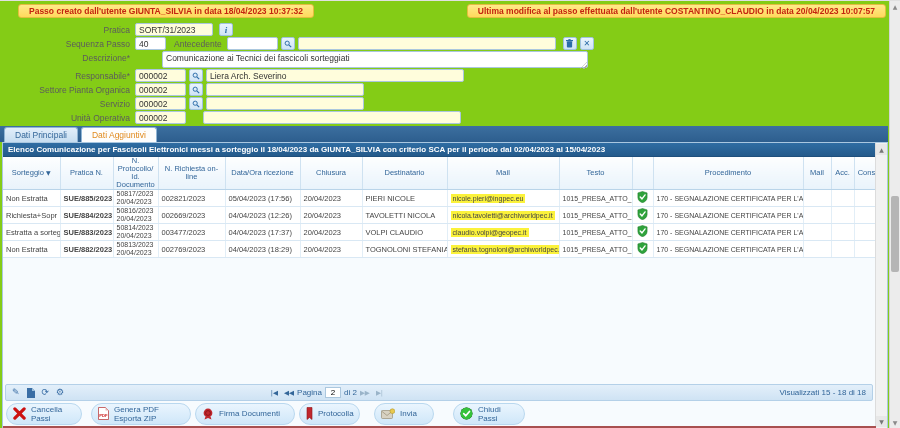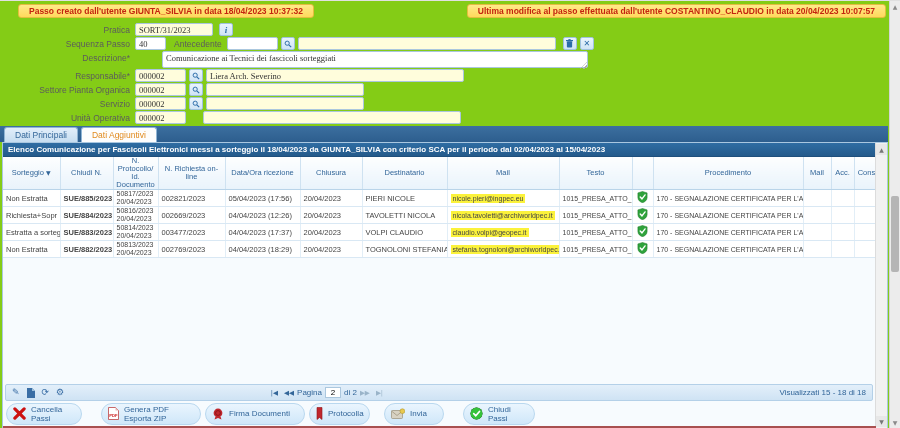--- a/index.html
+++ b/index.html
@@ -13,21 +13,21 @@
     color:#c42310; font-weight:bold; font-size:8.5px; white-space:nowrap; }
   .banner.left { left:18px; }
   .banner.right { right:14px; }
 
   
   .form { position:absolute; top:22px; left:0;margin-left:28px; }
   .frow { display:flex; align-items:center; height:13px; margin-bottom:1px; }
   .frow.tall { height:17px; align-items:flex-start; }
   .flabel { width:107px; text-align:right; padding-right:5px; color:#5c5c5c; font-size:8.5px; white-space:nowrap; flex:none; }
   .inp { height:13px; border:1px solid #abc7de; border-radius:2px; background:#fff; font-size:8.5px;
-    padding:0 3px; font-family:Liberation Serif, serif; color:#333; outline:none; }
+    padding:0 3px; font-family:Liberation Sans, sans-serif; color:#333; outline:none; }
   .inp.yellow { background:#fffddc; }
   .midlabel { color:#5c5c5c; margin:0 5px 0 8px; }
   .sqbtn { width:14px; height:13px; margin-left:3px; border:1px solid #9fc2de; border-radius:2px;
     background:linear-gradient(#eaf4fc,#cfe4f5); display:inline-flex; align-items:center; justify-content:center;
     cursor:pointer; flex:none; }
   .sqbtn svg { display:block; }
   .ibtn { font-family:"Liberation Serif",serif; font-style:italic; font-weight:bold; color:#2b6ca8; font-size:9px; }
   .xglyph { color:#2b6ca8; font-weight:bold; font-size:8px; line-height:1; font-family:"DejaVu Sans",sans-serif; }
   textarea.inp { height:17px; resize:none; line-height:8.5px; padding-top:2px; position:relative; }
   .ta-wrap { position:relative;padding-left:27px; }
@@ -214,21 +214,21 @@
           <col style="width:73px">
             <col style="width:21px">
             <col style="width:150px">
             <col style="width:28px">
           <col style="width:23px">
             <col style="width:27px">
         </colgroup>
         <thead>
           <tr>
             <th><span>Sorteggio</span> <span class="sorticon">▼</span></th>
-            <th>Chiudi N.</th>
+            <th>Pratica N.</th>
             <th>N. Protocollo/ Id. Documento</th>
             <th>N. Richiesta on-line</th>
             <th>Data/Ora ricezione</th>
             <th>Chiusura</th>
             <th>Destinatario</th>
             <th>Mail</th>
             <th>Testo</th>
             <th></th>
             <th>Procedimento</th>
             <th>Mail</th>
@@ -341,21 +341,21 @@
 
     <div class="toolbar">
       <div class="tbtn" style="margin-left:1px; width:76px">
         <span class="ticon">
           <svg width="13" height="13" viewBox="0 0 14 14">
               <path d="M2 2 L12 12 M12 2 L2 12" stroke="#cc1111" stroke-width="3.4" stroke-linecap="round"></path>
             </svg>
         </span>
         <span>Cancella Passi</span>
       </div>
-      <div class="tbtn" style="margin-left:19px; width:100px">
+      <div class="tbtn" style="margin-left:9px; width:100px">
         <span class="ticon">
           <svg width="11" height="13" viewBox="0 0 11 13">
               <path d="M0.5 0.5 h7 l3 3 v9 h-10 z" fill="#fff" stroke="#b44" stroke-width="0.8"></path>
               <path d="M7.5 0.5 l3 3 h-3 z" fill="#e9b7b7"></path>
               <text x="1.2" y="9.5" font-size="4.2" font-weight="bold" fill="#c22" font-family="Liberation Sans,sans-serif">PDF</text>
             </svg>
         </span>
         <span class="two-line"><span>Genera PDF</span><br><span>Esporta ZIP</span></span>
       </div>
       <div class="tbtn" style="margin-left:4px; width:100px">

